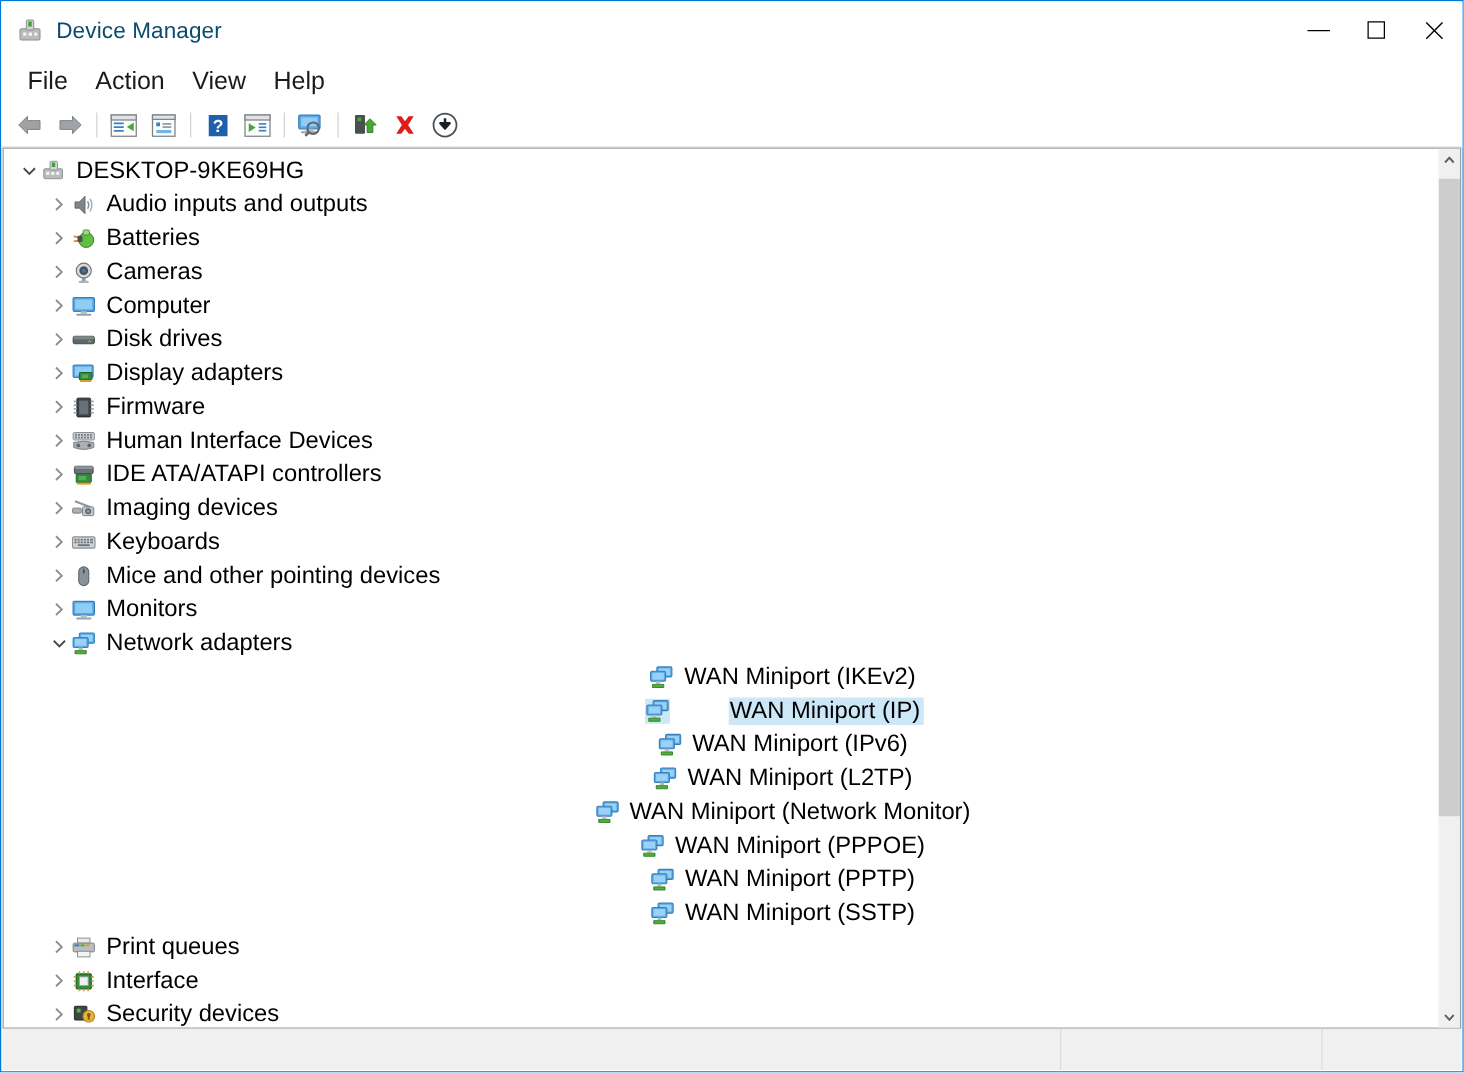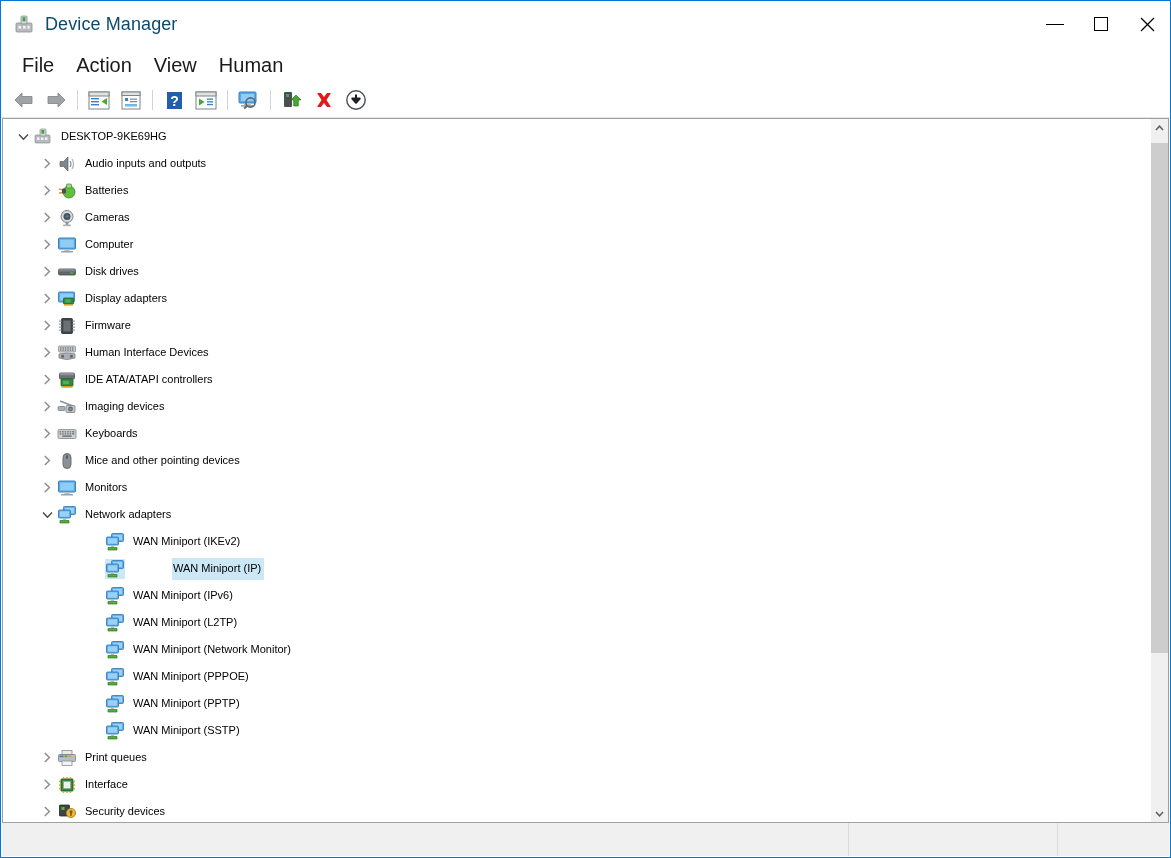--- a/index.html
+++ b/index.html
@@ -154,35 +154,35 @@
   .row-icon {
     width: 20px;
     height: 20px;
     flex: none;
     margin-right: 7px;
     display: flex;
     align-items: center;
     justify-content: center;
   }
   .row-label {
-    font-size: 11px;
+    font-size: 19px;
     color: #000000;
     padding: 1px 3px 2px 1px;
     line-height: 19px;
   }
   .row.selected .row-label {
     background: #cce8f7;
     margin-left: 40px;
   }
   .row.selected .row-icon {
     background: #cce8f7;
   }
   .depth0 { padding-left: 10px; }
   .depth1 { padding-left: 34px; align-items: center; }
-  .depth2 { padding-left: 82px; }
+  .depth2 { padding-left: 82px; justify-content: center; }
 
   
   #vscroll {
     position: absolute;
     right: 0;
     top: 0;
     width: 17px;
     bottom: 0;
     background: #f0f0f0;
     border-left: 1px solid #ffffff;
@@ -263,21 +263,21 @@
           <line x1="14" y1="1" x2="1" y2="14" stroke="#000" stroke-width="1.2"></line>
         </svg>
       </button>
     </div>
   </div>
 
   <div id="menubar">
     <div class="menu-item">File</div>
     <div class="menu-item">Action</div>
     <div class="menu-item">View</div>
-    <div class="menu-item">Human</div>
+    <div class="menu-item">Help</div>
   </div>
 
   <div id="toolbar">
 
     <div class="tb-item">
       <svg width="22" height="18" viewBox="0 0 22 18">
         <path d="M9 2 L2 9 L9 16 L9 12.5 L19 12.5 L19 5.5 L9 5.5 Z" fill="#9fa3a6" stroke="#7d8184" stroke-width="0.8" stroke-linejoin="round"></path>
       </svg>
     </div>
     <div class="tb-item">

